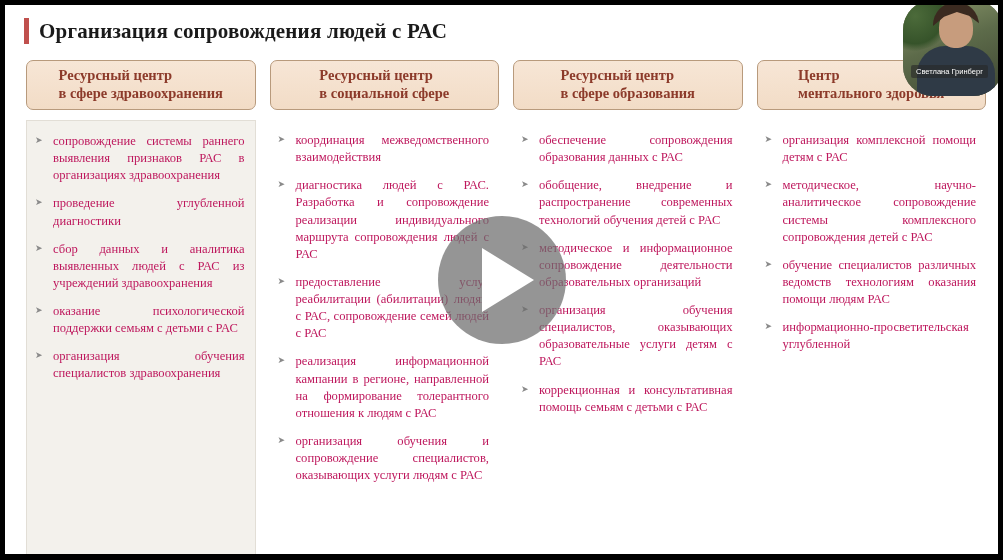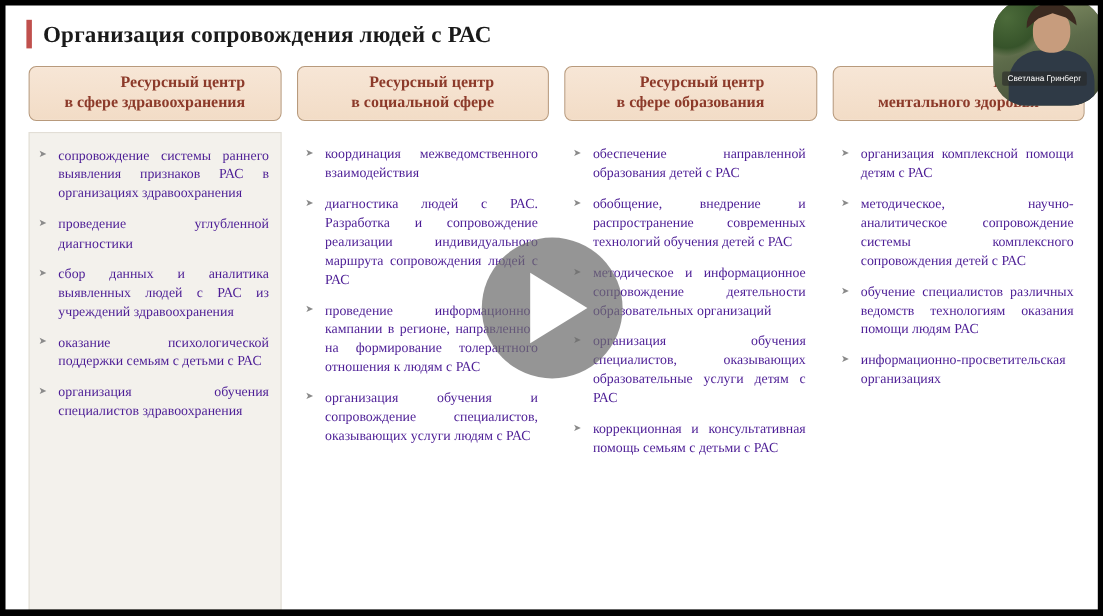--- a/index.html
+++ b/index.html
@@ -61,21 +61,21 @@
   }
   .col-head {
     border: 1px solid #b89a7c;
     border-radius: 7px;
     background: #f6e2d0;
     background: linear-gradient(180deg,#f7e6d6 0%, #f2dcc6 100%);
     height: 50px;
     display: flex;
     align-items: center;
     justify-content: center;
-    text-align: right;
+    text-align: left;
     padding: 0 8px;
     box-sizing: border-box;
   }
   .col-head-text {
     font-family: "Liberation Serif", serif;
     font-size: 14.5px;
     font-weight: bold;
     color: #8c3a2a;
     line-height: 1.22;
   }
@@ -96,21 +96,21 @@
     margin: 0;
     padding: 0;
   }
   .bullets li {
     position: relative;
     padding-left: 18px;
     margin-bottom: 11px;
     font-family: "Liberation Serif", serif;
     font-size: 12.6px;
     line-height: 1.36;
-    color: #4c1d95;
+    color: #be185d;
     text-align: justify;
   }
   .bullets li::before {
     content: "\27A4";
     position: absolute;
     left: 0;
     top: 1px;
     font-size: 9px;
     color: #8a8a8a;
   }
@@ -264,57 +264,58 @@
       <div class="col-head">
         <div class="col-head-text">
           <span>Ресурсный центр</span><br>
           <span>в социальной сфере</span>
         </div>
       </div>
       <div class="col-body plain">
         <ul class="bullets">
           <li>координация межведомственного взаимодействия</li>
           <li>диагностика людей с РАС. Разработка и сопровождение реализации  индивидуального маршрута сопровождения людей с РАС</li>
-          <li>проведение информационной кампании в регионе, направленной       на формирование толерантного отношения к людям с РАС</li>
+          <li>предоставление услуг реабилитации (абилитации) людям с РАС, сопровождение семей людей с РАС</li>
+          <li>реализация информационной кампании в регионе, направленной       на формирование толерантного отношения к людям с РАС</li>
           <li>организация обучения и сопровождение специалистов, оказывающих услуги людям с РАС</li>
         </ul>
       </div>
     </div>
 
     <div class="col">
       <div class="col-head">
         <div class="col-head-text">
           <span>Ресурсный центр</span><br>
           <span>в сфере образования</span>
         </div>
       </div>
       <div class="col-body plain">
         <ul class="bullets">
-          <li>обеспечение направленной образования детей с РАС</li>
+          <li>обеспечение сопровождения образования данных с РАС</li>
           <li>обобщение, внедрение и распространение современных технологий обучения детей с РАС</li>
           <li>методическое и информационное сопровождение деятельности образовательных организаций</li>
           <li>организация  обучения специалистов, оказывающих образовательные услуги детям с РАС</li>
           <li>коррекционная и консультативная помощь семьям с детьми с РАС</li>
         </ul>
       </div>
     </div>
 
     <div class="col">
       <div class="col-head">
         <div class="col-head-text">
           <span>Центр</span><br>
           <span>ментального здоровья</span>
         </div>
       </div>
       <div class="col-body plain">
         <ul class="bullets">
           <li>организация комплексной помощи детям с РАС</li>
           <li>методическое, научно-аналитическое сопровождение системы комплексного сопровождения детей с РАС</li>
           <li>обучение специалистов различных ведомств технологиям оказания помощи людям РАС</li>
-          <li>информационно-просветительская организациях</li>
+          <li>информационно-просветительская углубленной</li>
         </ul>
       </div>
     </div>
 
   </div>
 
   <div class="pip">
     <div class="pip-bg"></div>
     <div class="pip-plant"></div>
     <div class="pip-person-body"></div>

